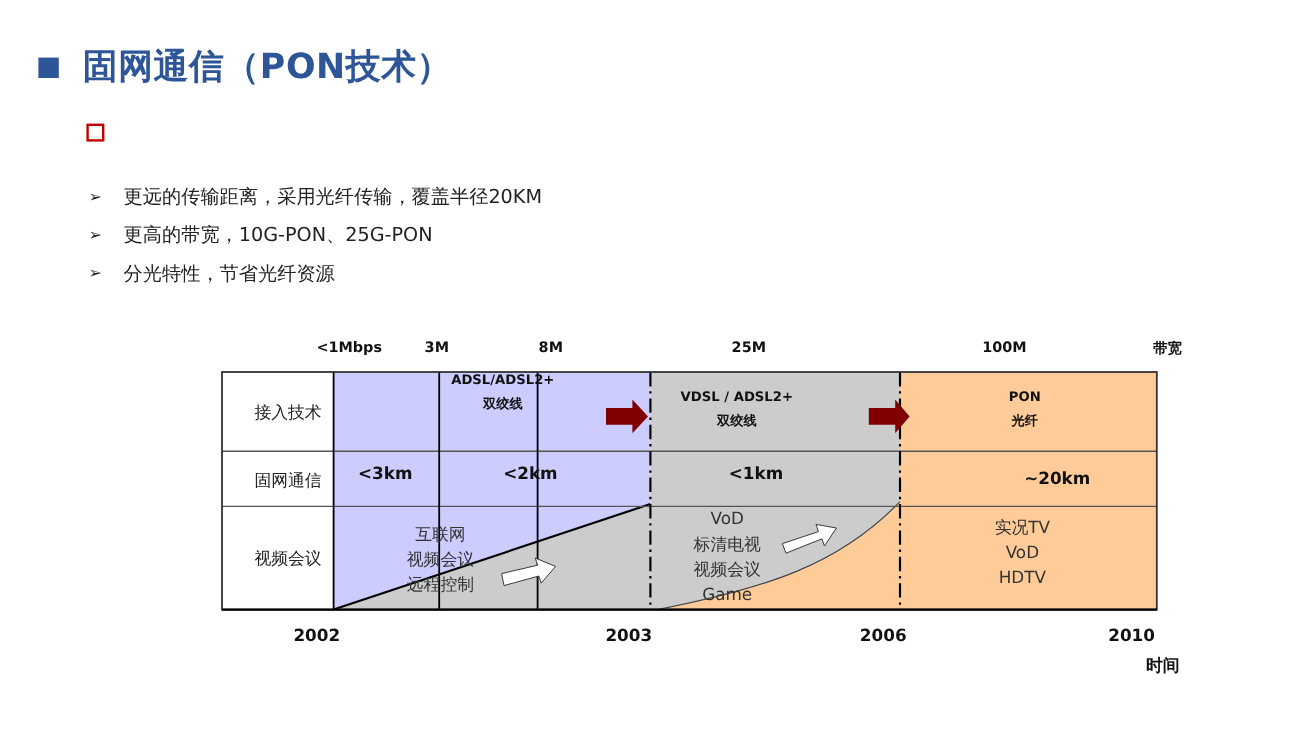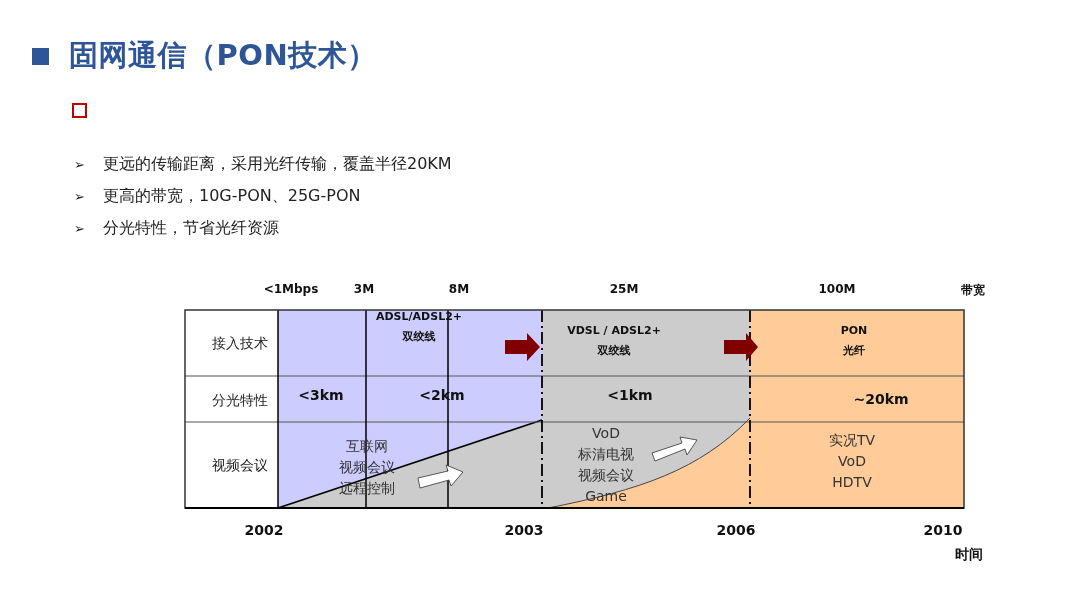--- a/index.html
+++ b/index.html
@@ -86,21 +86,21 @@
 </svg>
 
 <div class="lbl bw-label" style="left:291px;">&lt;1Mbps</div>
 <div class="lbl bw-label" style="left:364px;">3M</div>
 <div class="lbl bw-label" style="left:459px;">8M</div>
 <div class="lbl bw-label" style="left:624px;">25M</div>
 <div class="lbl bw-label" style="left:837px;">100M</div>
 <div class="lbl bw-label" style="left:973px;">带宽</div>
 
 <div class="row-label" style="top:335px;">接入技术</div>
-<div class="row-label" style="top:392px;">分光特性</div>
+<div class="row-label" style="top:392px;">固网通信</div>
 <div class="row-label" style="top:457px;">视频会议</div>
 
 <div class="lbl cell-bold" style="left:381px; top:307px;margin-left:38px;">
   <div>ADSL/ADSL2+</div>
   <div>双绞线</div>
 </div>
 <div class="lbl km" style="left:321px; top:387px;text-align:right;">&lt;3km</div>
 <div class="lbl km" style="left:442px; top:387px;">&lt;2km</div>
 <div class="lbl svc" style="left:367px; top:436px;">
   <div>互联网</div>

